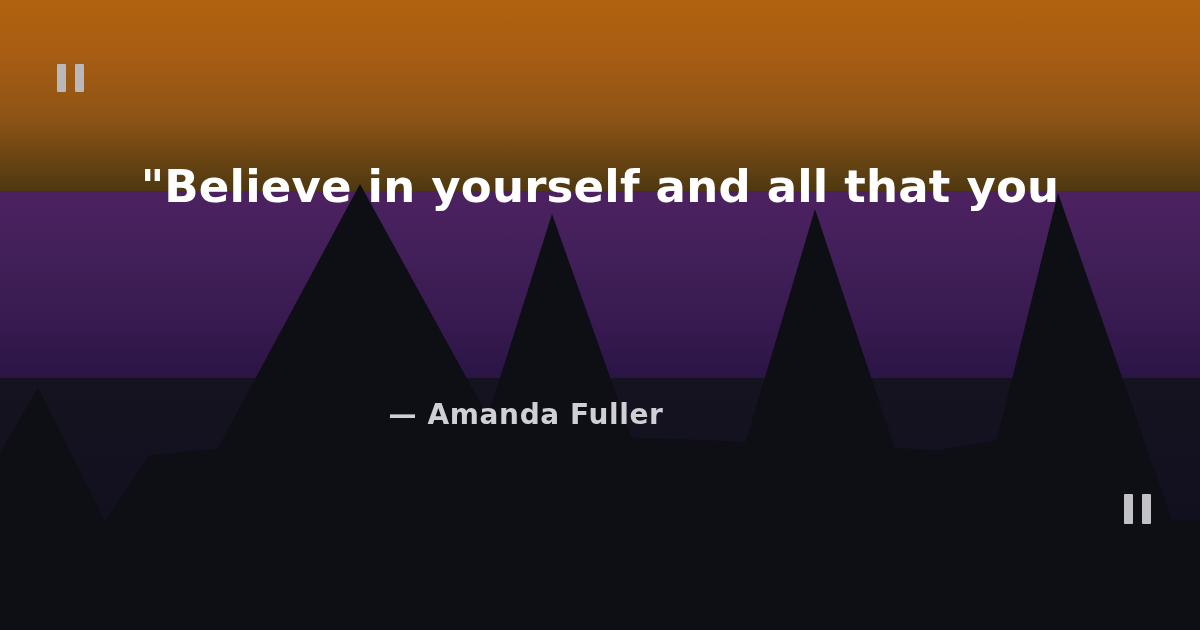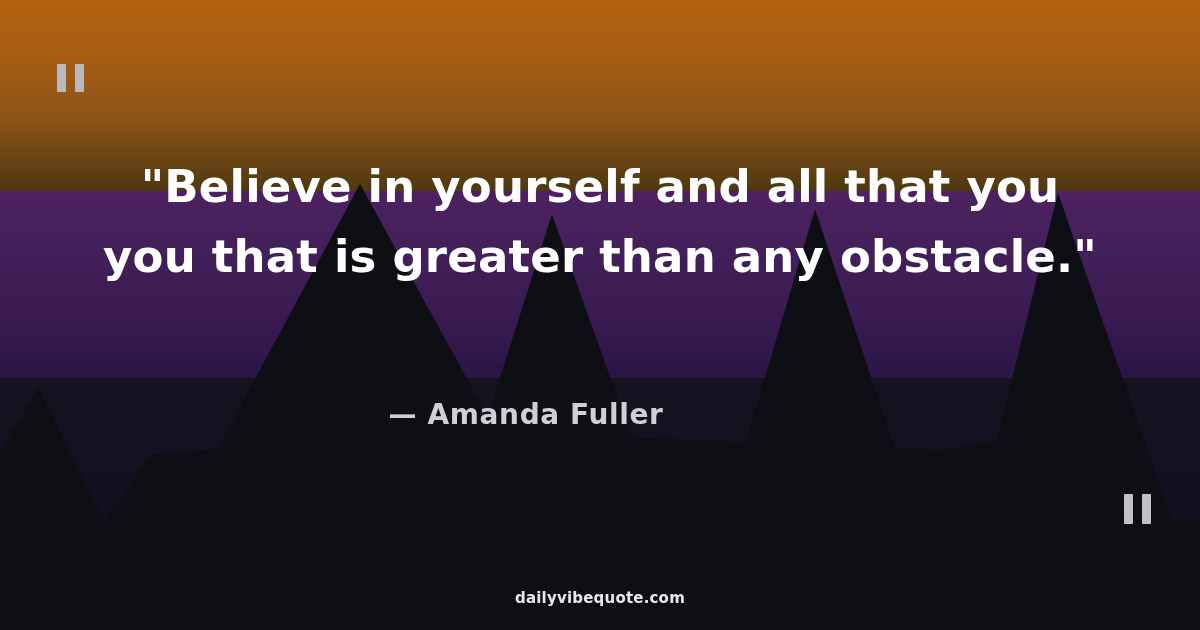--- a/index.html
+++ b/index.html
@@ -137,25 +137,23 @@
     </svg>
   </div>
 
   <div class="quote-glyph quote-top-left">
     <span class="bar"></span>
     <span class="bar"></span>
   </div>
 
   <div class="quote-block">
     <span class="quote-line">"Believe in yourself and all that you</span>
-    <span class="quote-line">you that is greater than any obstacle."</span>
   </div>
 
   <div class="author">— Amanda Fuller</div>
 
   <div class="quote-glyph quote-bottom-right">
     <span class="bar"></span>
     <span class="bar"></span>
   </div>
 
-  <div class="site">dailyvibequote.com</div>
 
 </div>
 
 </body></html>

